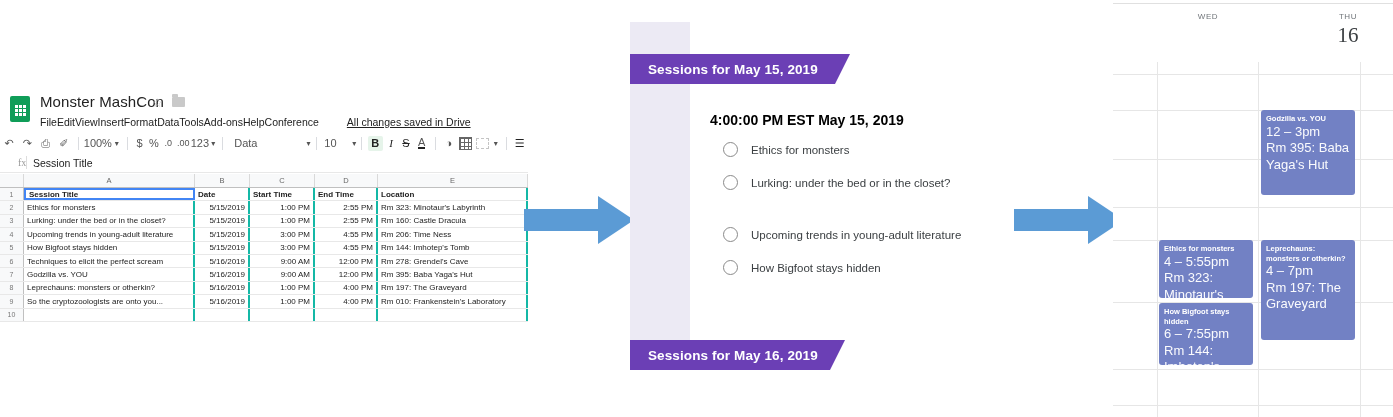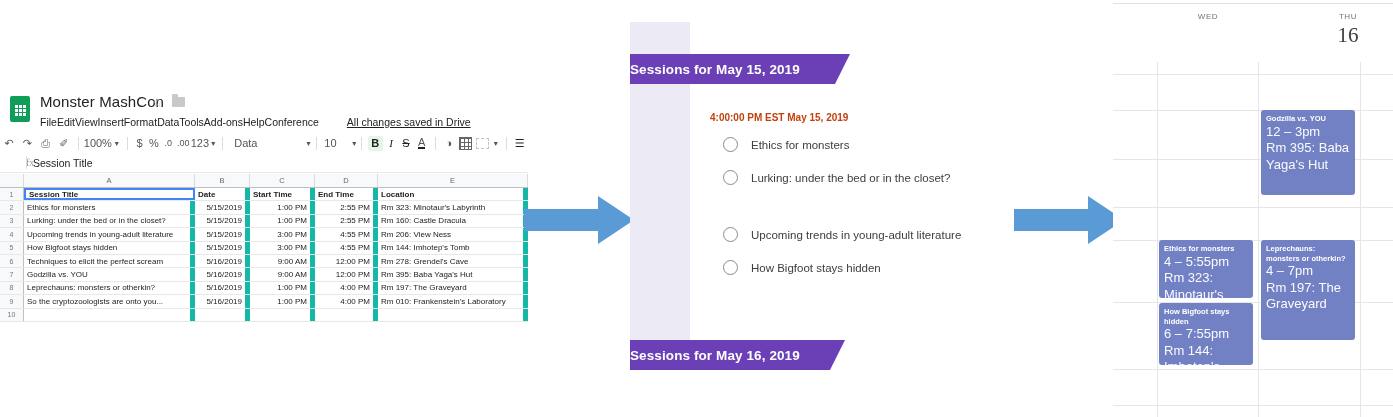--- a/index.html
+++ b/index.html
@@ -39,34 +39,34 @@
   .tb-b{font-weight:bold;color:#222;font-size:11px;width:15px;height:15px;
     display:flex;align-items:center;justify-content:center;background:#e6f4ea;border-radius:2px;}
   .tb-u{border-bottom:2px solid #222;line-height:.95;}
   .tb-grid{width:11px;height:11px;border:1.3px solid #666;}
   .tb-grid:after{content:"";display:block;width:100%;height:100%;
     background-image:linear-gradient(#666 1px,transparent 1px),linear-gradient(90deg,#666 1px,transparent 1px);
     background-size:4px 4px;}
   .tb-grid2{width:11px;height:9px;border:1.3px dashed #c4c4c4;}
 
   .sh-formula{position:absolute;left:0;top:63px;width:528px;height:17px;border-bottom:1px solid #e8e8e8;}
-  .fx{position:absolute;left:26px;top:2px;font-size:10px;color:#9a9a9a;font-family:"Liberation Serif",serif;}
+  .fx{position:absolute;left:18px;top:2px;font-size:10px;color:#9a9a9a;font-family:"Liberation Serif",serif;}
   .fx-div{position:absolute;left:26px;top:1px;width:1px;height:13px;background:#ddd;}
   .fx-val{position:absolute;left:33px;top:2px;font-size:10.5px;color:#222;}
 
   .grid{position:absolute;left:0;top:82px;width:528px;}
   .g-colhead{display:flex;height:13px;background:#f8f9fa;border-bottom:1px solid #c0c0c0;}
   .g-colhead div{font-size:7.5px;color:#666;display:flex;align-items:center;justify-content:center;
     border-right:1px solid #d9d9d9;box-sizing:border-box;}
   .g-corner{width:24px;flex:0 0 24px;background:#f8f9fa;}
   .g-row{display:flex;height:12.4px;border-bottom:1px solid #e8e8e8;}
   .g-row .rn{width:24px;flex:0 0 24px;background:#f8f9fa;border-right:1px solid #c0c0c0;
     font-size:7px;color:#777;display:flex;align-items:center;justify-content:center;box-sizing:border-box;}
   .g-row .cell{font-size:8px;color:#222;display:flex;align-items:center;
-    border-right:5px solid #14b8a6;box-sizing:border-box;padding:0 3px;overflow:hidden;white-space:nowrap;}
+    border-right:2px solid #14b8a6;box-sizing:border-box;padding:0 3px;overflow:hidden;white-space:nowrap;}
   .cA{width:171px;flex:0 0 171px;}
   .cB{width:55px;flex:0 0 55px;justify-content:flex-end;}
   .cC{width:65px;flex:0 0 65px;justify-content:flex-end;}
   .cD{width:63px;flex:0 0 63px;justify-content:flex-end;}
   .cE{width:150px;flex:0 0 150px;}
   .g-row.hdr .cell{font-weight:bold;}
   .g-row.hdr .cA{border:2px solid #4285f4;box-sizing:border-box;}
 
   
   .arrow{position:absolute;top:196px;width:110px;height:48px;}
@@ -74,27 +74,27 @@
   .arrow .head{position:absolute;left:74px;top:0;width:0;height:0;
     border-top:24px solid transparent;border-bottom:24px solid transparent;border-left:36px solid #5b9bd5;}
   #arrow1{left:524px;}
   #arrow2{left:1014px;}
 
   
   #form{left:630px;top:22px;width:300px;height:350px;}
   .fm-bg{position:absolute;left:0;top:0;width:60px;height:340px;background:#eceaf4;}
   .fm-card{position:absolute;left:60px;top:0;width:240px;height:340px;background:#fff;}
   .ribbon{position:absolute;height:30px;background:#6b3fb5;display:flex;align-items:center;}
-  .ribbon span{color:#fff;font-size:13.5px;font-weight:bold;white-space:nowrap;letter-spacing:.1px;}
+  .ribbon span{color:#fff;font-size:13.5px;font-weight:bold;padding-left:18px;white-space:nowrap;letter-spacing:.1px;}
   .ribbon:after{content:"";position:absolute;right:-15px;top:0;width:0;height:0;
     border-top:30px solid #6b3fb5;border-right:15px solid transparent;}
   #ribbon1{left:0px;top:32px;width:205px;}
   #ribbon2{left:0px;top:318px;width:200px;}
   .fm-section{position:absolute;left:80px;}
-  .fm-time{font-size:10px;font-weight:bold;color:#c2410c;margin-bottom:14px;white-space:nowrap;}
+  .fm-time{font-size:14px;font-weight:bold;color:#000000;margin-bottom:14px;white-space:nowrap;}
   .fm-opt{display:flex;align-items:center;margin-bottom:18px;}
   .radio{width:13px;height:13px;border:1.5px solid #8a8a8a;border-radius:50%;flex:0 0 13px;}
   .fm-opt span{font-size:11.5px;color:#3c4043;margin-left:13px;white-space:nowrap;}
   #sec1{top:90px;}
   #sec2{top:205px;}
 
   
   #cal{left:1113px;top:0px;width:280px;height:417px;background:#fff;}
   .cal-tophr{position:absolute;left:0;top:3px;width:280px;height:1px;background:#e0e0e0;}
   .cal-dayhdr{position:absolute;top:12px;text-align:center;width:100px;}
@@ -219,21 +219,21 @@
           <div class="cell cC">1:00 PM</div>
           <div class="cell cD">2:55 PM</div>
           <div class="cell cE">Rm 160: Castle Dracula</div>
         </div>
         <div class="g-row">
           <div class="rn">4</div>
           <div class="cell cA">Upcoming trends in young-adult literature</div>
           <div class="cell cB">5/15/2019</div>
           <div class="cell cC">3:00 PM</div>
           <div class="cell cD">4:55 PM</div>
-          <div class="cell cE">Rm 206: View Ness</div>
+          <div class="cell cE">Rm 206: Time Ness</div>
         </div>
         <div class="g-row">
           <div class="rn">5</div>
           <div class="cell cA">How Bigfoot stays hidden</div>
           <div class="cell cB">5/15/2019</div>
           <div class="cell cC">3:00 PM</div>
           <div class="cell cD">4:55 PM</div>
           <div class="cell cE">Rm 144: Imhotep's Tomb</div>
         </div>
         <div class="g-row">

